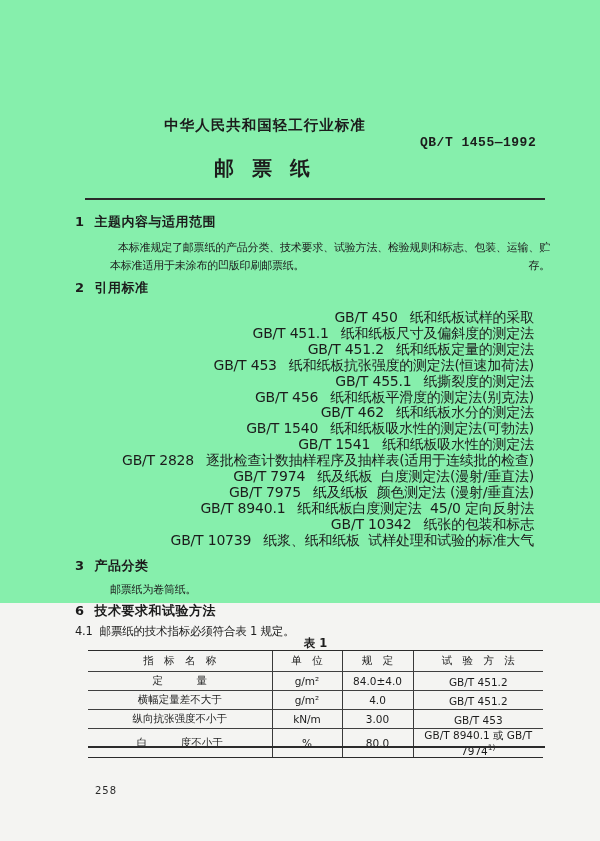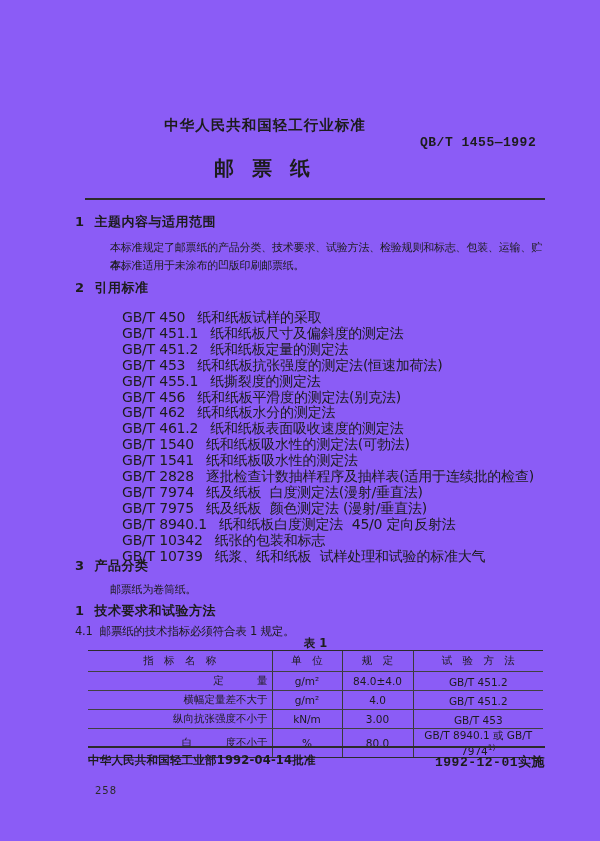--- a/index.html
+++ b/index.html
@@ -5,24 +5,24 @@
   html,body{margin:0;padding:0;}
   body{
     width:600px;height:841px;
     background:#f4f4f2;
     font-family:"DejaVu Sans","Liberation Sans",sans-serif;
     color:#1c1c1c;
     overflow:hidden;
   }
   .page{
     position:relative;
-    width:600px;height:841px;
-    background:#8b5cf6;
-  }
-  .abs{position:absolute;}
+    width:600px;height:603px;
+    background:#86efac;
+  }
+  .abs{position:absolute;text-align:right;}
   .pre{white-space:pre;}
 
   
   .org-line{
     top:116px;left:0;width:530px;text-align:center;
     font-size:14.5px;font-weight:bold;letter-spacing:1px;
   }
   .std-code{
     top:135px;left:420px;
     font-family:"Liberation Mono","DejaVu Sans Mono",monospace;
@@ -77,21 +77,21 @@
   table.spec col.c-meth{width:130px;}
   table.spec th,table.spec td{
     border-top:1px solid #3a3a3a;border-bottom:1px solid #404040;
     padding:0 4px;height:18px;text-align:center;font-weight:normal;
     overflow:hidden;
   }
   table.spec tr.hdr th{height:20px;border-top:1.5px solid #2b2b2b;word-spacing:7px;white-space:pre;}
   table.spec tr:last-child td{border-bottom:1.5px solid #2b2b2b;}
   table.spec th+th,table.spec td+td{border-left:1px solid #3a3a3a;}
   td.name-cell{padding:0 6px 0 8px;}
-  .name-flex{display:flex;justify-content:flex-end;align-items:center;height:100%;}
+  .name-flex{display:flex;justify-content:center;align-items:center;height:100%;}
   .row-name{white-space:pre;word-spacing:30px;}
   .row-qual{white-space:pre;}
   td.meth-cell sup{font-size:7.5px;}
 
   
   .foot-rule{top:746px;left:88px;width:457px;height:1.5px;background:#2b2b2b;}
   .footer{
     top:753px;left:88px;width:457px;
     display:flex;justify-content:space-between;align-items:flex-start;
   }
@@ -120,35 +120,34 @@
 
   <div class="abs sec-h s2-h pre">2  引用标准</div>
   <ul class="abs standards">
     <li><span class="code-sp">GB/T 450</span><span>纸和纸板试样的采取</span></li>
     <li><span class="code-sp">GB/T 451.1</span><span>纸和纸板尺寸及偏斜度的测定法</span></li>
     <li><span class="code-sp">GB/T 451.2</span><span>纸和纸板定量的测定法</span></li>
     <li><span class="code-sp">GB/T 453</span><span>纸和纸板抗张强度的测定法(恒速加荷法)</span></li>
     <li><span class="code-sp">GB/T 455.1</span><span>纸撕裂度的测定法</span></li>
     <li><span class="code-sp">GB/T 456</span><span>纸和纸板平滑度的测定法(别克法)</span></li>
     <li><span class="code-sp">GB/T 462</span><span>纸和纸板水分的测定法</span></li>
-    <li><span class="code-sp">GB/T 461.2</span><span>纸和纸板表面吸收速度的测定法</span></li>
     <li><span class="code-sp">GB/T 1540</span><span>纸和纸板吸水性的测定法(可勃法)</span></li>
     <li><span class="code-sp">GB/T 1541</span><span>纸和纸板吸水性的测定法</span></li>
     <li><span class="code-sp">GB/T 2828</span><span>逐批检查计数抽样程序及抽样表(适用于连续批的检查)</span></li>
     <li><span class="code-sp">GB/T 7974</span><span>纸及纸板  白度测定法(漫射/垂直法)</span></li>
     <li><span class="code-sp">GB/T 7975</span><span>纸及纸板  颜色测定法 (漫射/垂直法)</span></li>
     <li><span class="code-sp">GB/T 8940.1</span><span>纸和纸板白度测定法  45/0 定向反射法</span></li>
     <li><span class="code-sp">GB/T 10342</span><span>纸张的包装和标志</span></li>
     <li><span class="code-sp">GB/T 10739</span><span>纸浆、纸和纸板  试样处理和试验的标准大气</span></li>
   </ul>
 
   <div class="abs sec-h s3-h pre">3  产品分类</div>
   <div class="abs body-p s3-p1">邮票纸为卷筒纸。</div>
 
-  <div class="abs sec-h s4-h pre">1  技术要求和试验方法</div>
+  <div class="abs sec-h s4-h pre">6  技术要求和试验方法</div>
   <div class="abs body-p s4-p1 pre">4.1  邮票纸的技术指标必须符合表 1 规定。</div>
 
   <div class="abs tbl-caption pre">表 1</div>
   <table class="spec">
     <colgroup>
         <col class="c-name">
         <col class="c-unit">
         <col class="c-spec">
         <col class="c-meth">
       </colgroup>
@@ -200,19 +199,15 @@
             </div>
           </td>
       <td>%</td>
       <td>80.0</td>
       <td class="meth-cell"><span>GB/T 8940.1 或 GB/T 7974</span><sup>1)</sup></td>
     </tr>
     </tbody>
   </table>
 
   <div class="abs foot-rule"></div>
-  <div class="abs footer">
-    <span class="foot-left">中华人民共和国轻工业部1992-04-14批准</span>
-    <span class="foot-right">1992-12-01实施</span>
-  </div>
   <div class="abs page-no">258</div>
 
 </div>
 
 </body></html>

